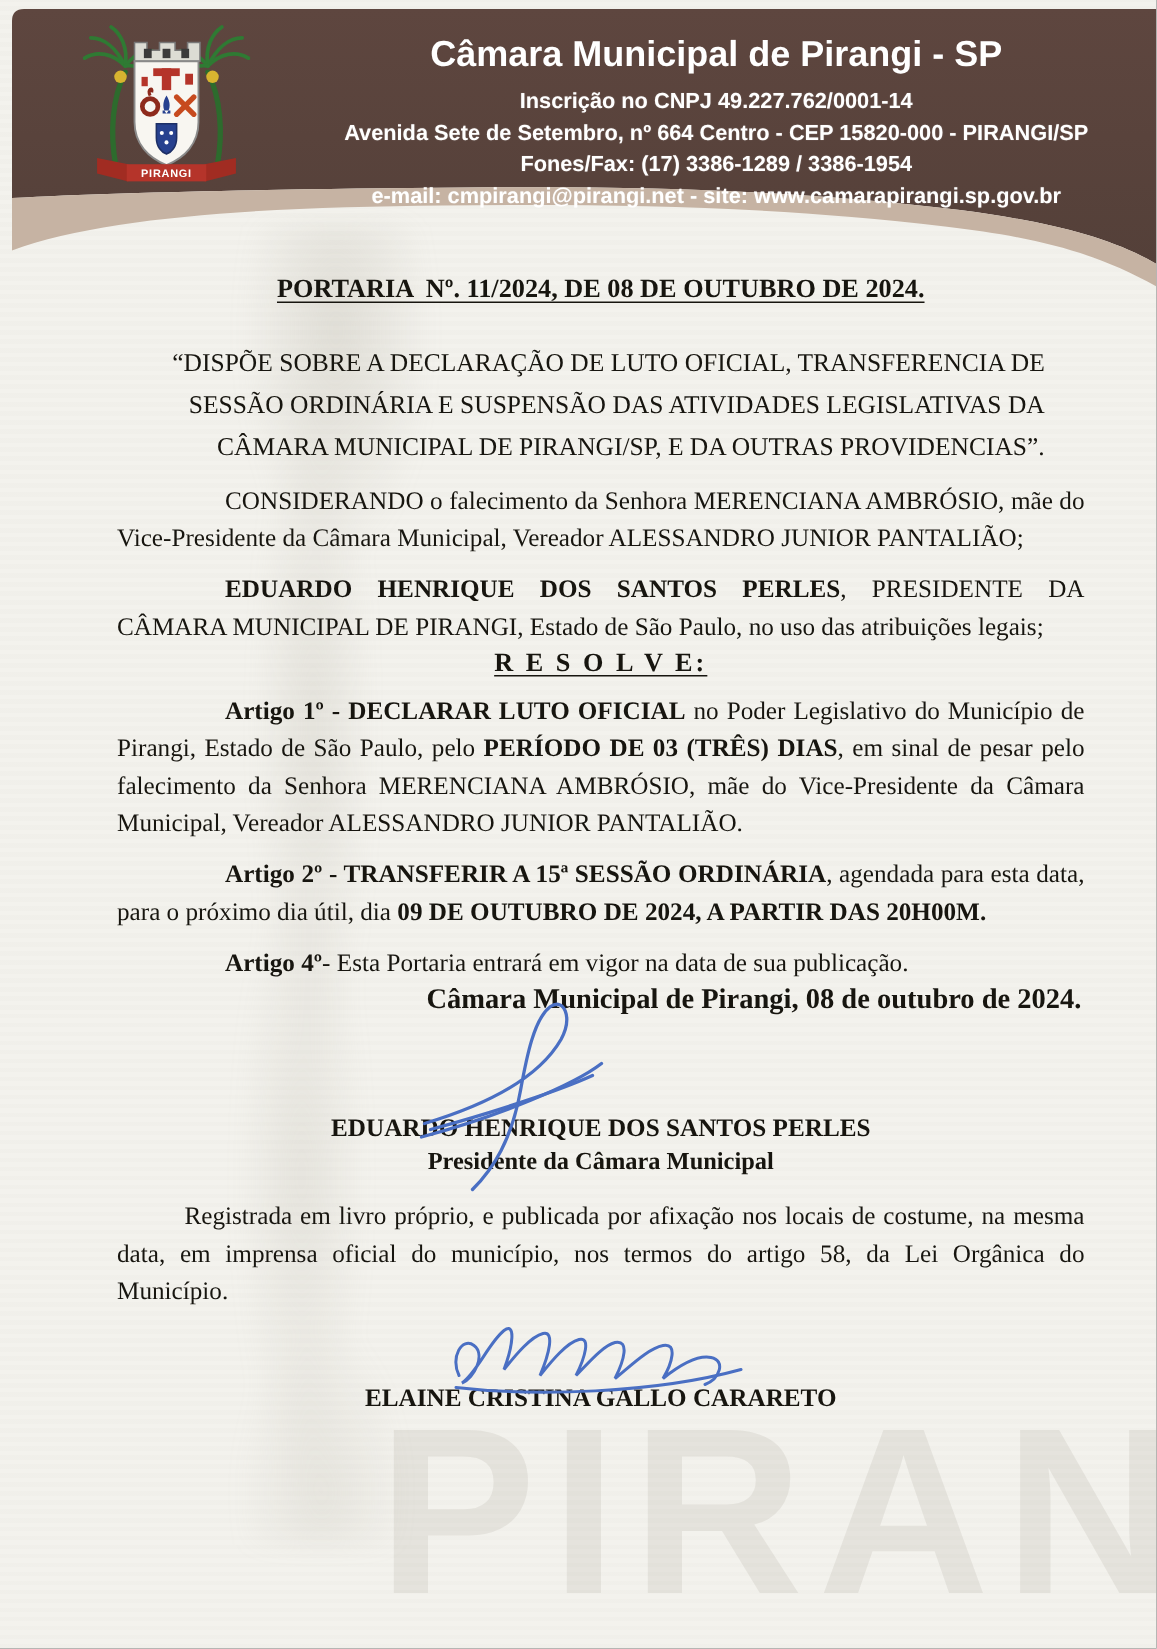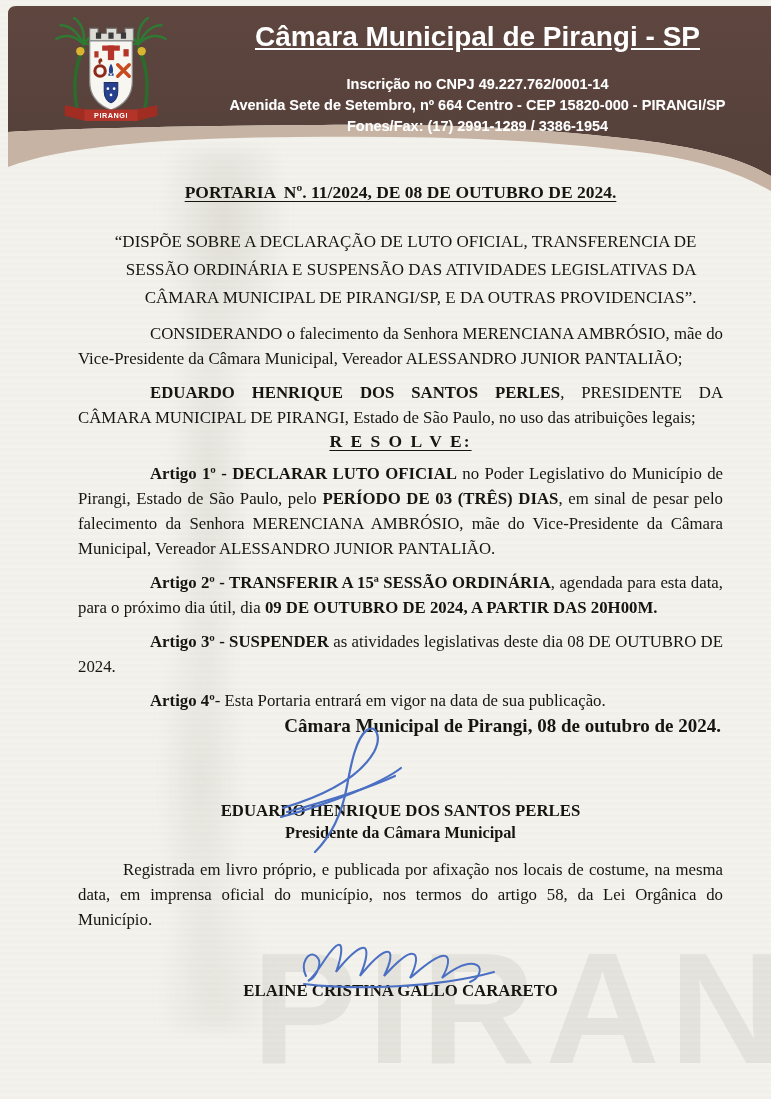--- a/index.html
+++ b/index.html
@@ -28,21 +28,21 @@
     filter:blur(7px);
   }
   
   .letterhead{position:relative;height:174px;z-index:2;}
   .lh-waves{position:absolute;left:0;top:0;}
   .crest{position:absolute;left:46px;top:12px;}
   .lh-text{
     position:absolute;left:192px;right:8px;top:18px;text-align:center;
     color:#fff;font-family:"Liberation Sans",sans-serif;font-weight:bold;
   }
-  .lh-title{font-size:28px;line-height:38px;margin:0 0 18px;letter-spacing:0px;text-decoration:underline;}
+  .lh-title{font-size:24px;line-height:38px;margin:0 0 2px;letter-spacing:0px;}
   .lh-line{font-size:14.5px;line-height:21px;text-shadow:0 0 1px rgba(255,255,255,0.25);text-align:center;}
   
   .doc{position:relative;z-index:2;padding:0 48px 0 78px;}
   .doc-title{
     font-size:17.5px;font-weight:bold;text-align:center;
     text-decoration:underline;text-underline-offset:3px;
     margin:8px 0 0;white-space:pre-wrap;
   }
   .subject{font-weight:normal;text-align:right;font-size:17px;line-height:28px;max-width:592px;margin:25px auto 4px;}
   .para{font-size:16.8px;line-height:25px;text-align:justify;text-indent:72px;margin:9px 0 0;}
@@ -135,37 +135,37 @@
         <path fill="#a12c22" d="M107,89 L87,93 L87,104 L107,99 Z"></path>
         <rect x="37" y="93" width="51" height="11" fill="#b5342a"></rect>
         <text x="62.5" y="101.5" text-anchor="middle" font-family="Liberation Sans, sans-serif" font-size="7" font-weight="bold" fill="#ffffff" letter-spacing="0.5">PIRANGI</text>
       </g>
     </svg>
 
     <div class="lh-text">
       <h1 class="lh-title">Câmara Municipal de Pirangi - SP</h1>
       <div class="lh-line">Inscrição no CNPJ 49.227.762/0001-14</div>
       <div class="lh-line">Avenida Sete de Setembro, nº 664 Centro - CEP 15820-000 - PIRANGI/SP</div>
-      <div class="lh-line">Fones/Fax: (17) 2991-1289 / 3386-1954</div>
+      <div class="lh-line">Fones/Fax: (17) 3386-1289 / 3386-1954</div>
+      <div class="lh-line">e-mail: cmpirangi@pirangi.net    -    site: www.camarapirangi.sp.gov.br</div>
     </div>
   </header>
 
   <main class="doc">
     <h2 class="doc-title">PORTARIA  Nº. 11/2024, DE 08 DE OUTUBRO DE 2024.</h2>
 
     <p class="subject">“DISPÕE SOBRE A DECLARAÇÃO DE LUTO OFICIAL, TRANSFERENCIA DE SESSÃO ORDINÁRIA E SUSPENSÃO DAS ATIVIDADES LEGISLATIVAS DA CÂMARA MUNICIPAL DE PIRANGI/SP, E DA OUTRAS PROVIDENCIAS”.</p>
 
     <p class="para"><span>CONSIDERANDO o falecimento da Senhora MERENCIANA AMBRÓSIO, mãe do Vice-Presidente da Câmara Municipal, Vereador ALESSANDRO JUNIOR PANTALIÃO;</span></p>
     <p class="para"><span class="b">EDUARDO HENRIQUE DOS SANTOS PERLES</span><span>, PRESIDENTE DA CÂMARA MUNICIPAL DE PIRANGI, Estado de São Paulo, no uso das atribuições legais;</span></p>
 
     <h3 class="resolve">R E S O L V E:</h3>
 
     <p class="para"><span class="b">Artigo 1º - DECLARAR LUTO OFICIAL</span><span> no Poder Legislativo do Município de Pirangi, Estado de São Paulo, pelo </span><span class="b">PERÍODO DE 03 (TRÊS) DIAS</span><span>, em sinal de pesar pelo falecimento da Senhora MERENCIANA AMBRÓSIO, mãe do Vice-Presidente da Câmara Municipal, Vereador ALESSANDRO JUNIOR PANTALIÃO.</span></p>
     <p class="para"><span class="b">Artigo 2º - TRANSFERIR A 15ª SESSÃO ORDINÁRIA</span><span>, agendada para esta data, para o próximo dia útil, dia </span><span class="b">09 DE OUTUBRO DE 2024, A PARTIR DAS 20H00M.</span></p>
-    <p class="para"><span class="b">Artigo 3º - SUSPENDER</span><span> as atividades legislativas deste dia 08 DE OUTUBRO DE 2024.</span></p>
     <p class="para"><span class="b">Artigo 4º</span><span>- Esta Portaria entrará em vigor na data de sua publicação.</span></p>
 
     <p class="dateline">Câmara Municipal de Pirangi, 08 de outubro de 2024.</p>
 
     <div class="sig-block first">
       <svg class="ink1" width="250" height="140" viewBox="0 0 250 140">
         <g fill="none" stroke-width="2.2" stroke-linecap="round" stroke="#4a6fc3">
           <path d="M22,92 C62,80 98,62 113,36 C121,21 115,8 106,14 C95,22 90,48 86,70 C80,103 68,122 54,136"></path>
           <path d="M20,101 C72,87 122,66 140,52"></path>
           <path d="M26,96 C70,84 112,70 134,60"></path>

